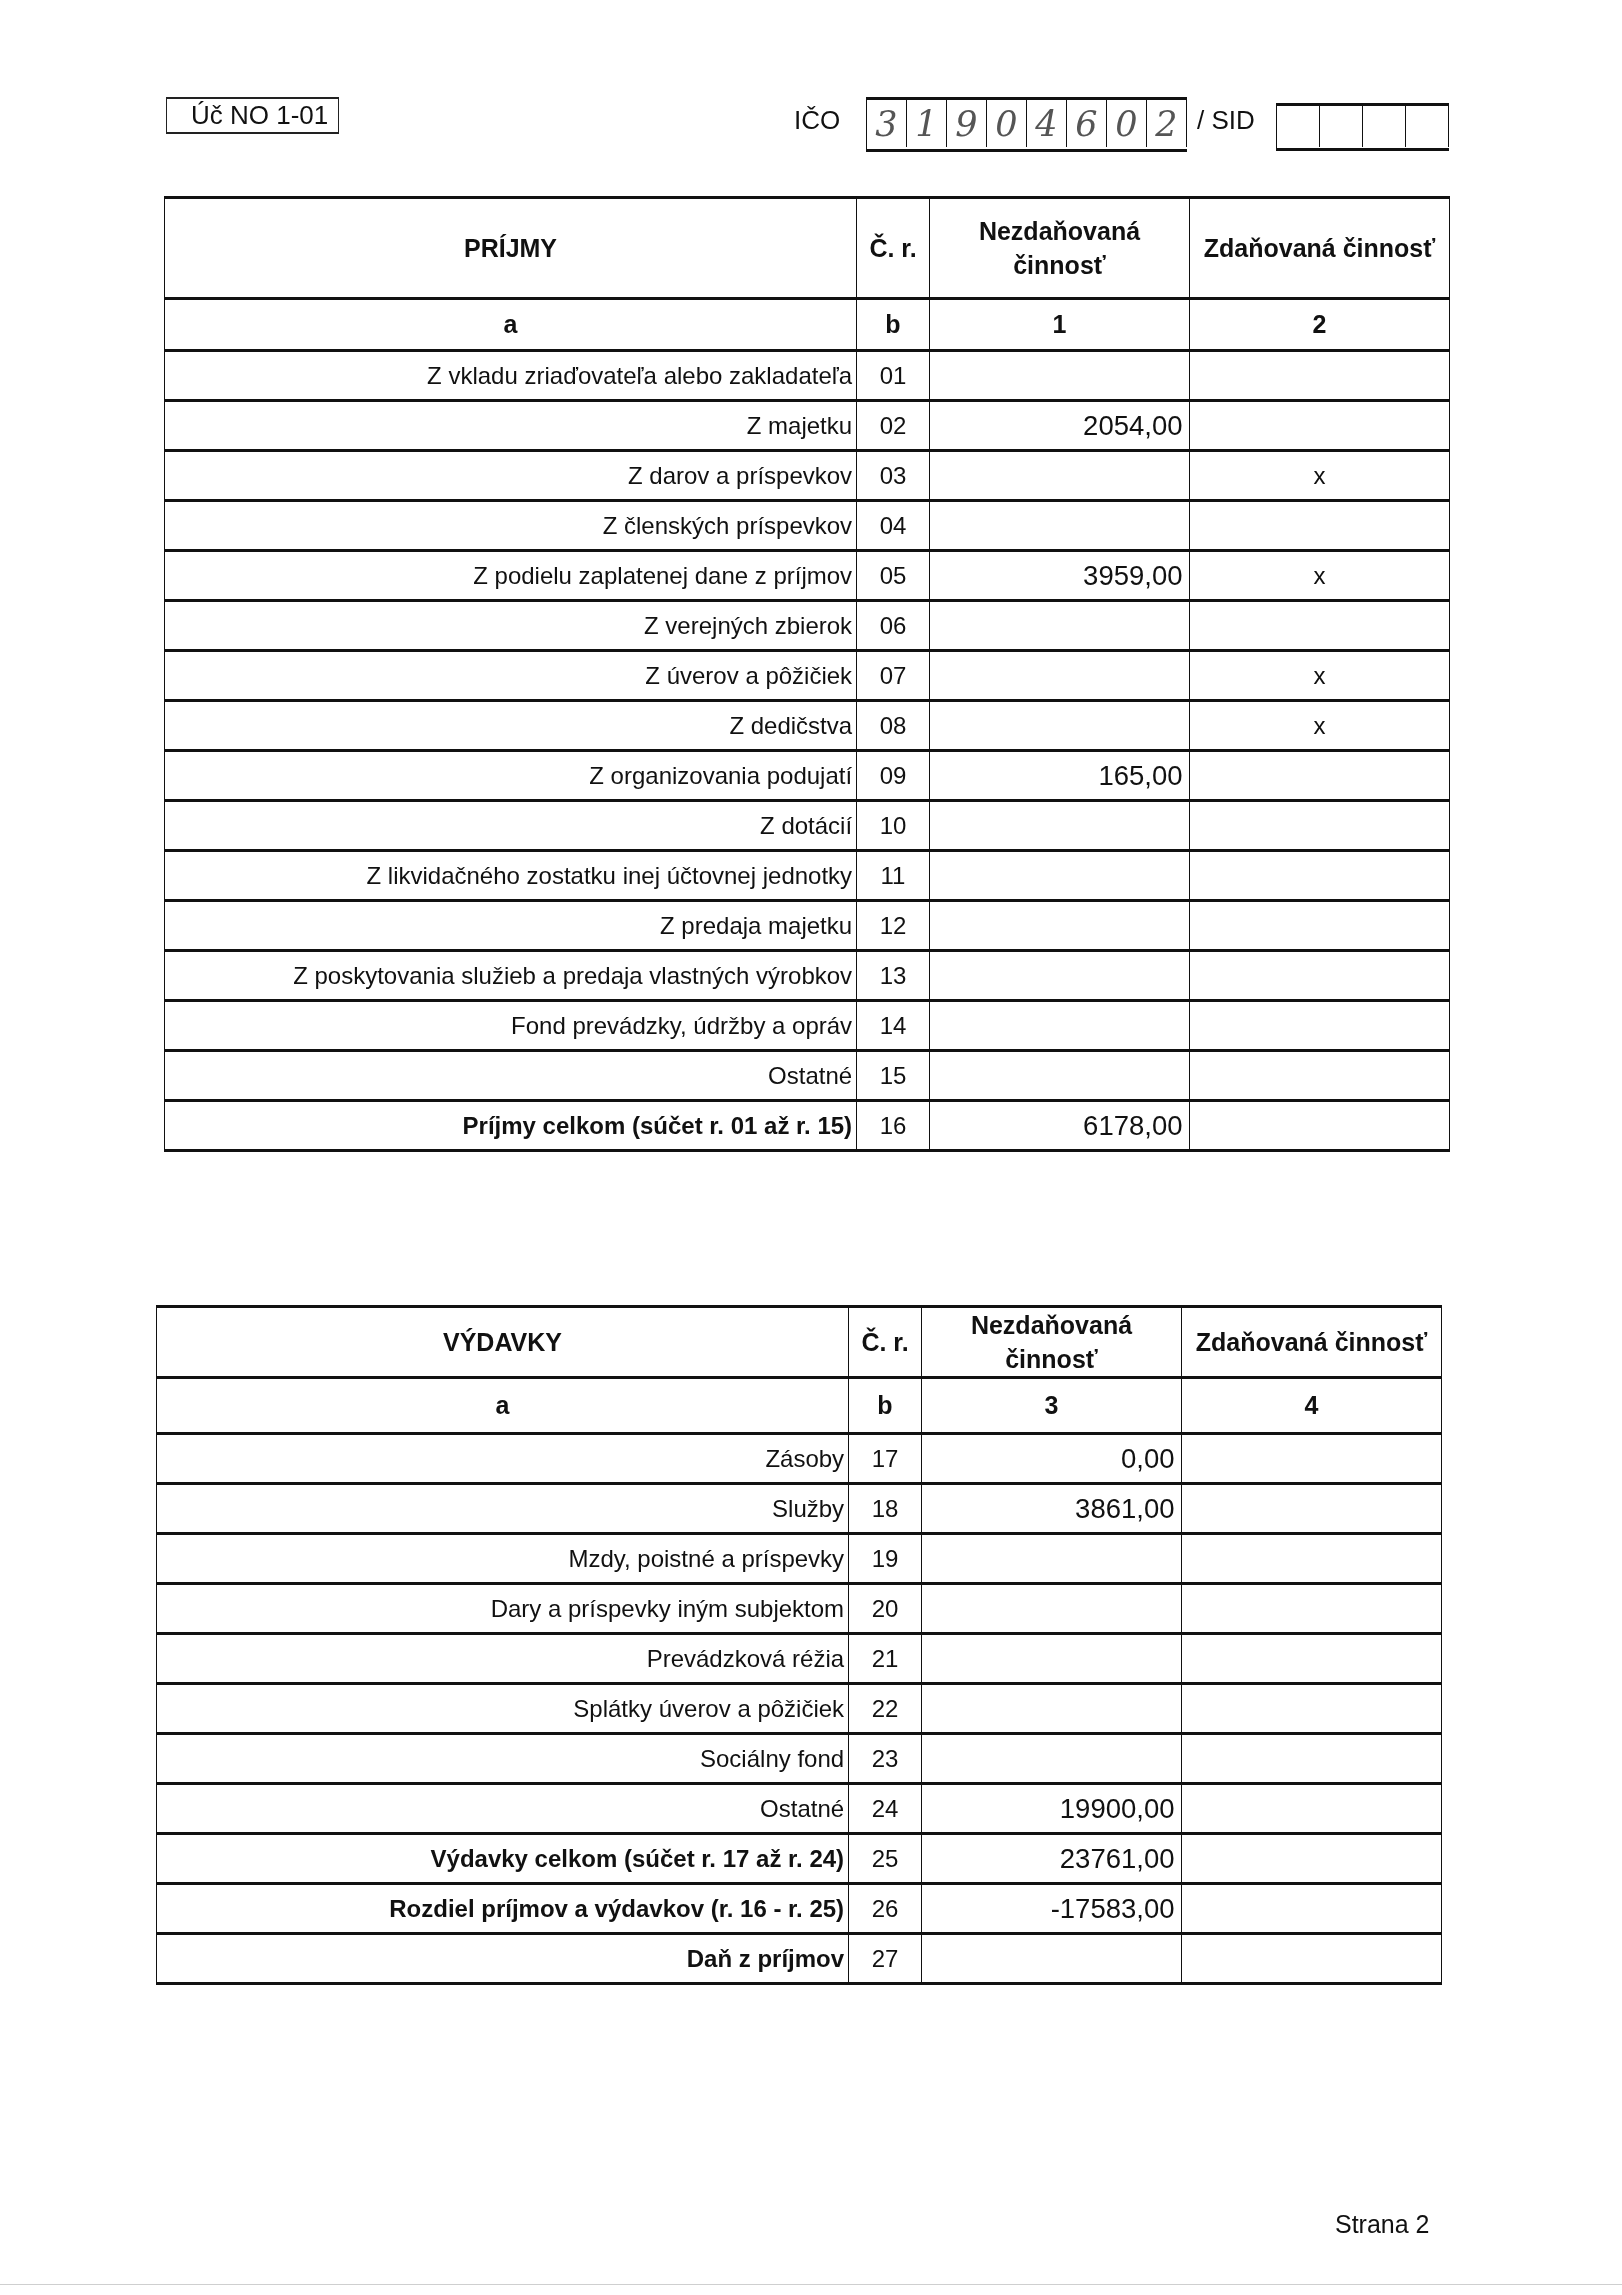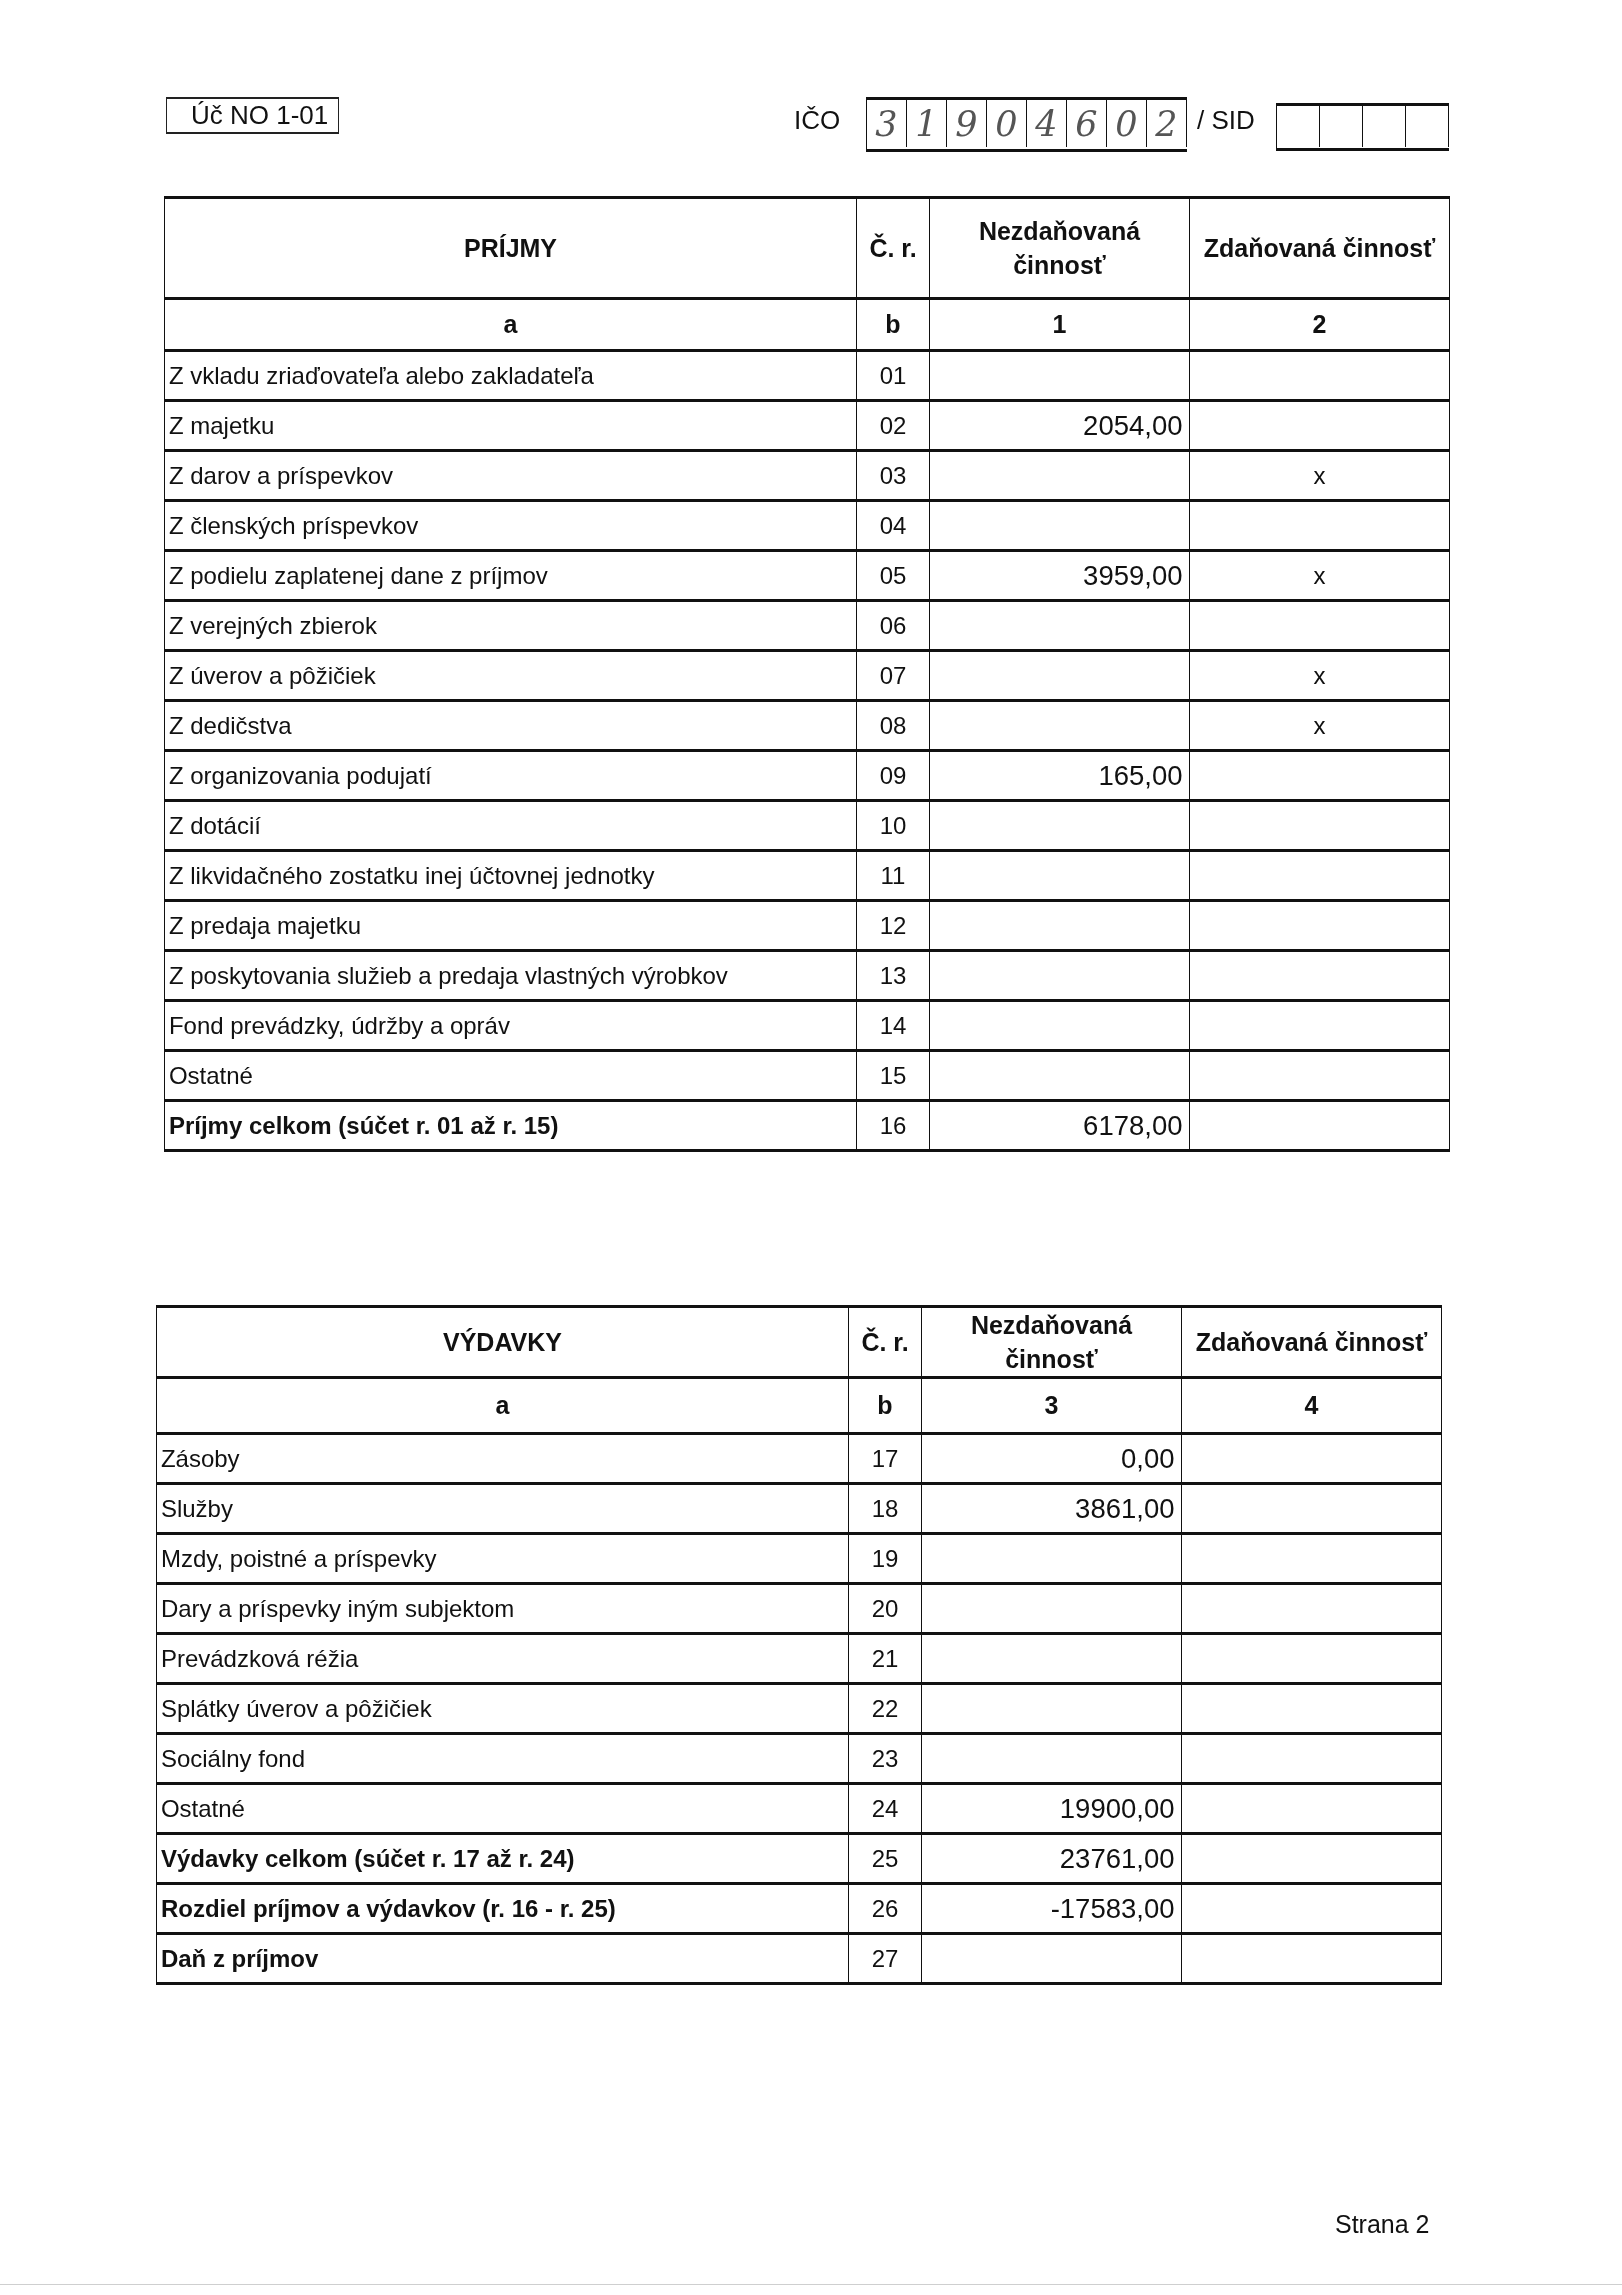--- a/index.html
+++ b/index.html
@@ -17,21 +17,21 @@
                  justify-content:center; font-family:"DejaVu Serif", serif; font-style:italic;
                  color:#555; font-size:35px; }
   .ico-boxes { left:866px; top:97px; height:55px; }
   .ico-boxes .cell { width:40px; height:47px; }
   .sid-boxes { left:1276px; top:103px; height:48px; }
   .sid-boxes .cell { width:43px; height:41px; }
 
   table.form { position:absolute; border-collapse:collapse; table-layout:fixed; }
   table.form td { border:1.3px solid #111; border-top:3.3px solid #111; border-bottom:3.3px solid #111;
                   box-sizing:border-box; font-size:24px; padding:0 3.9px; vertical-align:middle; }
-  table.form td.lbl { text-align:left; padding-left:3.9px; }
+  table.form td.lbl { text-align:right; padding-left:3.9px; }
   table.form td.cr { text-align:center; }
   table.form td.v1 { text-align:right; padding-right:6.5px; font-size:27.5px; }
   table.form td.v2 { text-align:center; font-size:24px; }
   table.form tr.hdr td { font-weight:bold; text-align:center; font-size:25px; line-height:34px; }
   table.form tr.sub td { font-weight:bold; text-align:center; font-size:25px; }
   table.form tr.total td.lbl { font-weight:bold; }
   .t1 { left:164px; top:196px; width:1284px; }
   .t2 { left:156px; top:1305px; width:1284px; }
   .page-num { left:1335px; top:2210px; font-size:25px; font-weight:normal; }
   .scan-line { left:0; top:2284px; width:1623px; height:1.3px; background:#cfcfcf; }

